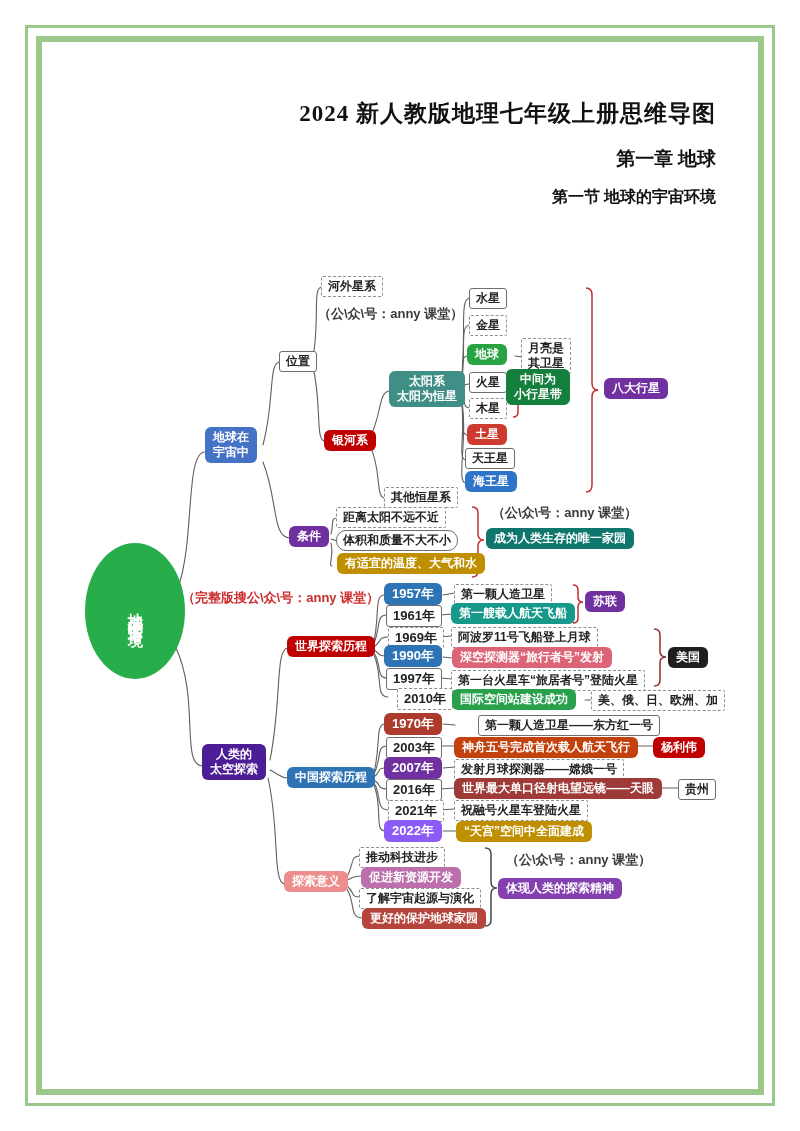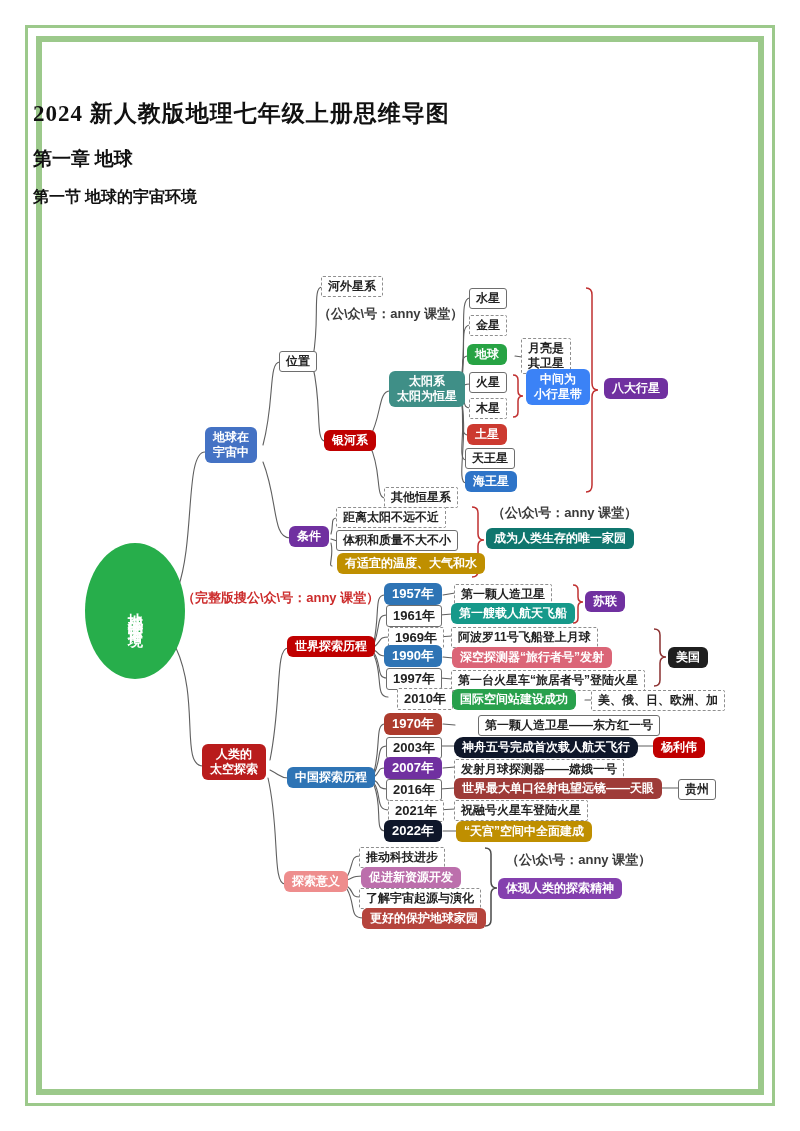--- a/index.html
+++ b/index.html
@@ -2,22 +2,22 @@
 <html><head>
 <meta charset="utf-8">
 <style>
   html,body{margin:0;padding:0;}
   body{width:800px;height:1131px;position:relative;background:#ffffff;
        font-family:"Liberation Sans",sans-serif;overflow:hidden;}
   .frame-a{position:absolute;left:25px;top:25px;right:25px;bottom:25px;
            border:3px solid #9cc98b;pointer-events:none;}
   .frame-b{position:absolute;left:36px;top:36px;right:36px;bottom:36px;
            border:6px solid #9cc98b;pointer-events:none;}
-  .hdr{position:absolute;left:0;width:716px;text-align:left;color:#111;
-       font-family:"Liberation Serif",serif;font-weight:bold;padding-left:33px;}
+  .hdr{position:absolute;left:0;width:716px;text-align:right;color:#111;
+       font-family:"Liberation Serif",serif;font-weight:bold;}
   .h1{top:98px;font-size:23px;letter-spacing:1px;}
   .h2{top:146px;font-size:19px;}
   .h3{top:187px;font-size:16px;}
   svg.wires{position:absolute;left:0;top:0;}
   .nd{position:absolute;font-size:12px;line-height:1.25;white-space:nowrap;z-index:2;}
   .ml{white-space:pre-line;text-align:center;}
   .solid{background:#fff;border:1.3px solid #6e6e6e;border-radius:3px;
          padding:2px 6px;color:#222;font-weight:600;}
   .dash{background:#fff;border:1.3px dashed #8f8f8f;border-radius:2px;
         padding:2px 6px;color:#222;font-weight:600;}
@@ -126,34 +126,34 @@
 太阳为恒星</div>
 <div class="nd dash" style="left:384px;top:487px;">其他恒星系</div>
 
 <div class="nd solid" style="left:469px;top:288px;">水星</div>
 <div class="nd dash" style="left:469px;top:315px;">金星</div>
 <div class="nd fill" style="left:467px;top:344px;background:#27a344;">地球</div>
 <div class="nd dash ml" style="left:521px;top:338px;">月亮是
 其卫星</div>
 <div class="nd solid" style="left:469px;top:372px;">火星</div>
 <div class="nd dash" style="left:469px;top:398px;">木星</div>
-<div class="nd fill ml" style="left:526px;top:369px;background:#3b82f6;">中间为
+<div class="nd fill ml" style="left:506px;top:369px;background:#15803d;">中间为
 小行星带</div>
 <div class="nd fill" style="left:467px;top:424px;background:#cc3a30;">土星</div>
 <div class="nd solid" style="left:465px;top:448px;">天王星</div>
 <div class="nd fill" style="left:465px;top:471px;background:#2e74c8;">海王星</div>
 <div class="nd fill" style="left:604px;top:378px;background:#7030a0;">八大行星</div>
 
 <div class="nd fill" style="left:289px;top:526px;background:#7030a0;">条件</div>
 <div class="nd dash" style="left:336px;top:507px;">距离太阳不远不近</div>
-<div class="nd solid" style="left:336px;top:530px;">体积和质量不大不小</div>
+<div class="nd solid" style="left:336px;top:530px;border-radius:10px;">体积和质量不大不小</div>
 <div class="nd fill" style="left:331px;top:553px;background:#bf8f00;margin-left:6px;">有适宜的温度、大气和水</div>
 <div class="nd fill" style="left:486px;top:528px;background:#0f766e;">成为人类生存的唯一家园</div>
 
-<div class="nd fill ml" style="left:202px;top:744px;background:#b91c1c;">人类的
+<div class="nd fill ml" style="left:202px;top:744px;background:#4c1d95;">人类的
 太空探索</div>
 <div class="nd fill" style="left:287px;top:636px;background:#c00000;">世界探索历程</div>
 
 <div class="nd fill year" style="left:384px;top:583px;background:#2e74b5;">1957年</div>
 <div class="nd dash" style="left:454px;top:584px;">第一颗人造卫星</div>
 <div class="nd fill" style="left:585px;top:591px;background:#7030a0;">苏联</div>
 <div class="nd solid year" style="left:386px;top:605px;">1961年</div>
 <div class="nd fill" style="left:451px;top:603px;background:#16998a;">第一艘载人航天飞船</div>
 <div class="nd dash year" style="left:388px;top:627px;">1969年</div>
 <div class="nd dash" style="left:451px;top:627px;">阿波罗11号飞船登上月球</div>
@@ -163,30 +163,30 @@
 <div class="nd dash" style="left:451px;top:670px;">第一台火星车“旅居者号”登陆火星</div>
 <div class="nd fill" style="left:668px;top:647px;background:#1f1f1f;">美国</div>
 <div class="nd dash year" style="left:397px;top:688px;">2010年</div>
 <div class="nd fill" style="left:452px;top:689px;background:#28a04c;">国际空间站建设成功</div>
 <div class="nd dash" style="left:591px;top:690px;">美、俄、日、欧洲、加</div>
 
 <div class="nd fill" style="left:287px;top:767px;background:#2e74b5;">中国探索历程</div>
 <div class="nd fill year" style="left:384px;top:713px;background:#ad3b2d;">1970年</div>
 <div class="nd solid" style="left:478px;top:715px;">第一颗人造卫星——东方红一号</div>
 <div class="nd solid year" style="left:386px;top:737px;">2003年</div>
-<div class="nd fill" style="left:454px;top:737px;background:#0f172a;border-radius:9px;">神舟五号完成首次载人航天飞行</div>
+<div class="nd fill" style="left:454px;top:737px;background:#c2410c;">神舟五号完成首次载人航天飞行</div>
 <div class="nd fill" style="left:653px;top:737px;background:#c00000;">杨利伟</div>
 <div class="nd fill year" style="left:384px;top:757px;background:#7030a0;">2007年</div>
 <div class="nd dash" style="left:454px;top:759px;">发射月球探测器——嫦娥一号</div>
 <div class="nd solid year" style="left:386px;top:779px;">2016年</div>
 <div class="nd fill" style="left:454px;top:778px;background:#9e3b38;">世界最大单口径射电望远镜——天眼</div>
 <div class="nd solid" style="left:678px;top:779px;">贵州</div>
 <div class="nd dash year" style="left:388px;top:800px;">2021年</div>
 <div class="nd dash" style="left:454px;top:800px;">祝融号火星车登陆火星</div>
-<div class="nd fill year" style="left:384px;top:820px;background:#0f172a;">2022年</div>
+<div class="nd fill year" style="left:384px;top:820px;background:#8b5cf6;">2022年</div>
 <div class="nd fill" style="left:456px;top:821px;background:#bf8f00;">“天宫”空间中全面建成</div>
 
 <div class="nd fill" style="left:284px;top:871px;background:#ee8d8d;">探索意义</div>
 <div class="nd dash" style="left:359px;top:847px;">推动科技进步</div>
 <div class="nd fill" style="left:361px;top:867px;background:#bc6fac;">促进新资源开发</div>
 <div class="nd dash" style="left:359px;top:888px;">了解宇宙起源与演化</div>
 <div class="nd fill" style="left:362px;top:908px;background:#b5443c;">更好的保护地球家园</div>
 <div class="nd fill" style="left:498px;top:878px;background:#8440ae;">体现人类的探索精神</div>
 
 </body></html>

